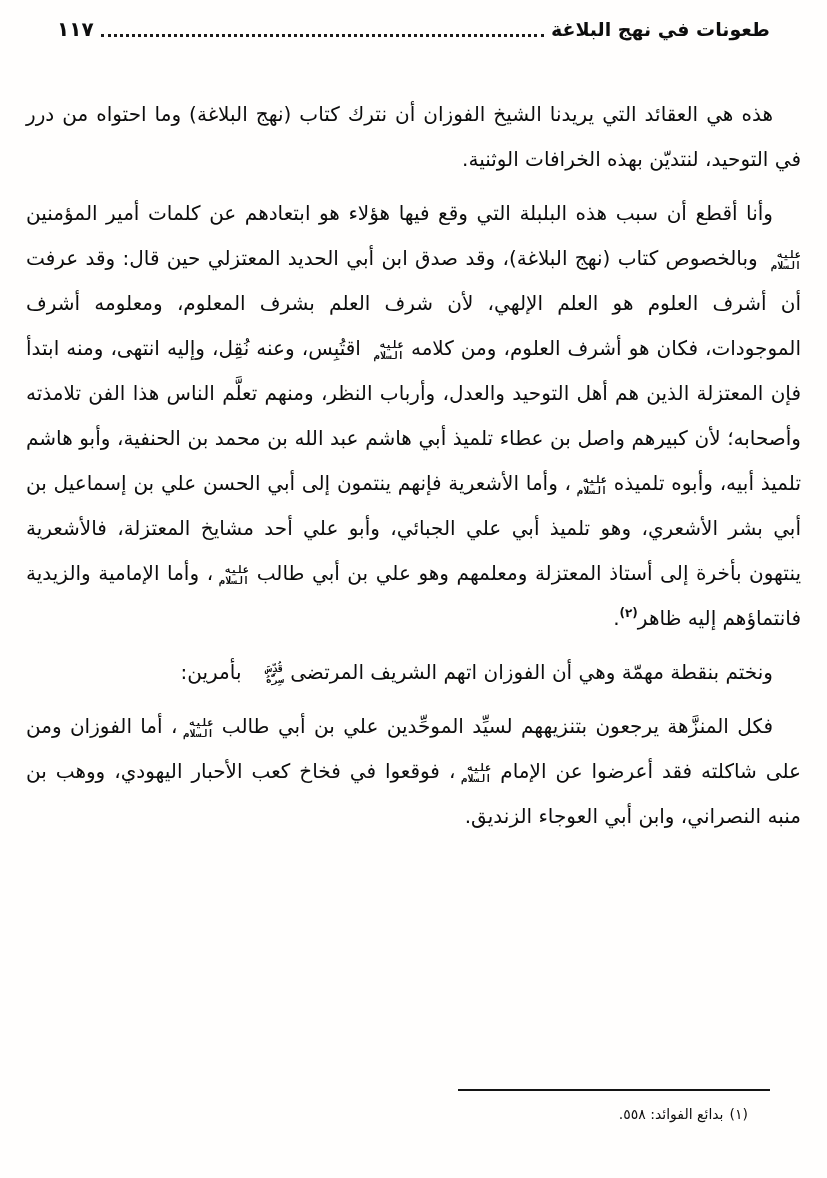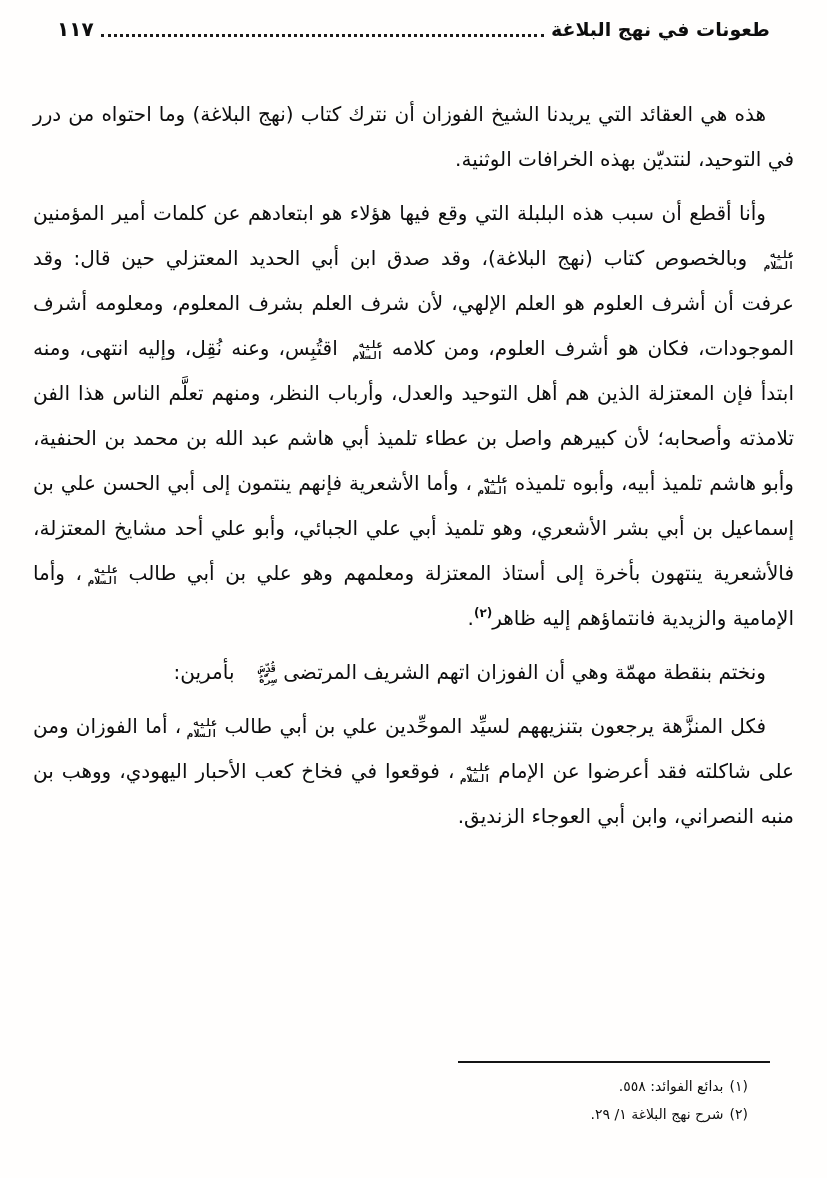--- a/index.html
+++ b/index.html
@@ -31,21 +31,21 @@
     margin-top:30px;
     font-size:22.5px;
     font-weight:bold;
   }
   .hemi-right { word-spacing:18px; }
   .hemi-left  { word-spacing:6px; position:relative; }
   sup.fnref { font-size:12px; font-weight:bold; line-height:0; }
 
   
   .content {
-    padding:0 33px;
+    padding:0 26px;
     margin-top:20px;
     font-size:20px;
     line-height:2.25;
     text-align:justify;
   }
   .content p.para { margin:0 0 9px 0; text-indent:28px; }
   .honorific {
     display:inline-block;
     width:36px;
     font-size:10px;
@@ -81,18 +81,15 @@
       <p class="para">وأنا أقطع أن سبب هذه البلبلة التي وقع فيها هؤلاء هو ابتعادهم عن كلمات أمير المؤمنين <span class="honorific">عليه السلام</span> وبالخصوص كتاب (نهج البلاغة)، وقد صدق ابن أبي الحديد المعتزلي حين قال: وقد عرفت أن أشرف العلوم هو العلم الإلهي، لأن شرف العلم بشرف المعلوم، ومعلومه أشرف الموجودات، فكان هو أشرف العلوم، ومن كلامه <span class="honorific">عليه السلام</span> اقتُبِس، وعنه نُقِل، وإليه انتهى، ومنه ابتدأ فإن المعتزلة الذين هم أهل التوحيد والعدل، وأرباب النظر، ومنهم تعلَّم الناس هذا الفن تلامذته وأصحابه؛ لأن كبيرهم واصل بن عطاء تلميذ أبي هاشم عبد الله بن محمد بن الحنفية، وأبو هاشم تلميذ أبيه، وأبوه تلميذه <span class="honorific">عليه السلام</span>، وأما الأشعرية فإنهم ينتمون إلى أبي الحسن علي بن إسماعيل بن أبي بشر الأشعري، وهو تلميذ أبي علي الجبائي، وأبو علي أحد مشايخ المعتزلة، فالأشعرية ينتهون بأخرة إلى أستاذ المعتزلة ومعلمهم وهو علي بن أبي طالب <span class="honorific">عليه السلام</span>، وأما الإمامية والزيدية فانتماؤهم إليه ظاهر<sup class="fnref">(٢)</sup>.</p>
       <p class="para">ونختم بنقطة مهمّة وهي أن الفوزان اتهم الشريف المرتضى <span class="honorific">قُدِّسَ سِرُّهُ</span> بأمرين:</p>
       <p class="para">فكل المنزَّهة يرجعون بتنزيههم لسيِّد الموحِّدين علي بن أبي طالب <span class="honorific">عليه السلام</span>، أما الفوزان ومن على شاكلته فقد أعرضوا عن الإمام <span class="honorific">عليه السلام</span>، فوقعوا في فخاخ كعب الأحبار اليهودي، ووهب بن منبه النصراني، وابن أبي العوجاء الزنديق.</p>
     </div>
 
   <div class="footnotes">
     <div class="fn-sep"></div>
     <div class="fn">
       <span class="fn-marker">(١)</span><span>بدائع الفوائد: ٥٥٨.</span>
     </div>
-    <div class="fn">
-      <span class="fn-marker">(٢)</span><span>شرح نهج البلاغة ١/ ٢٩.</span>
-    </div>
   </div>
 
 </div>
 
 </body></html>

